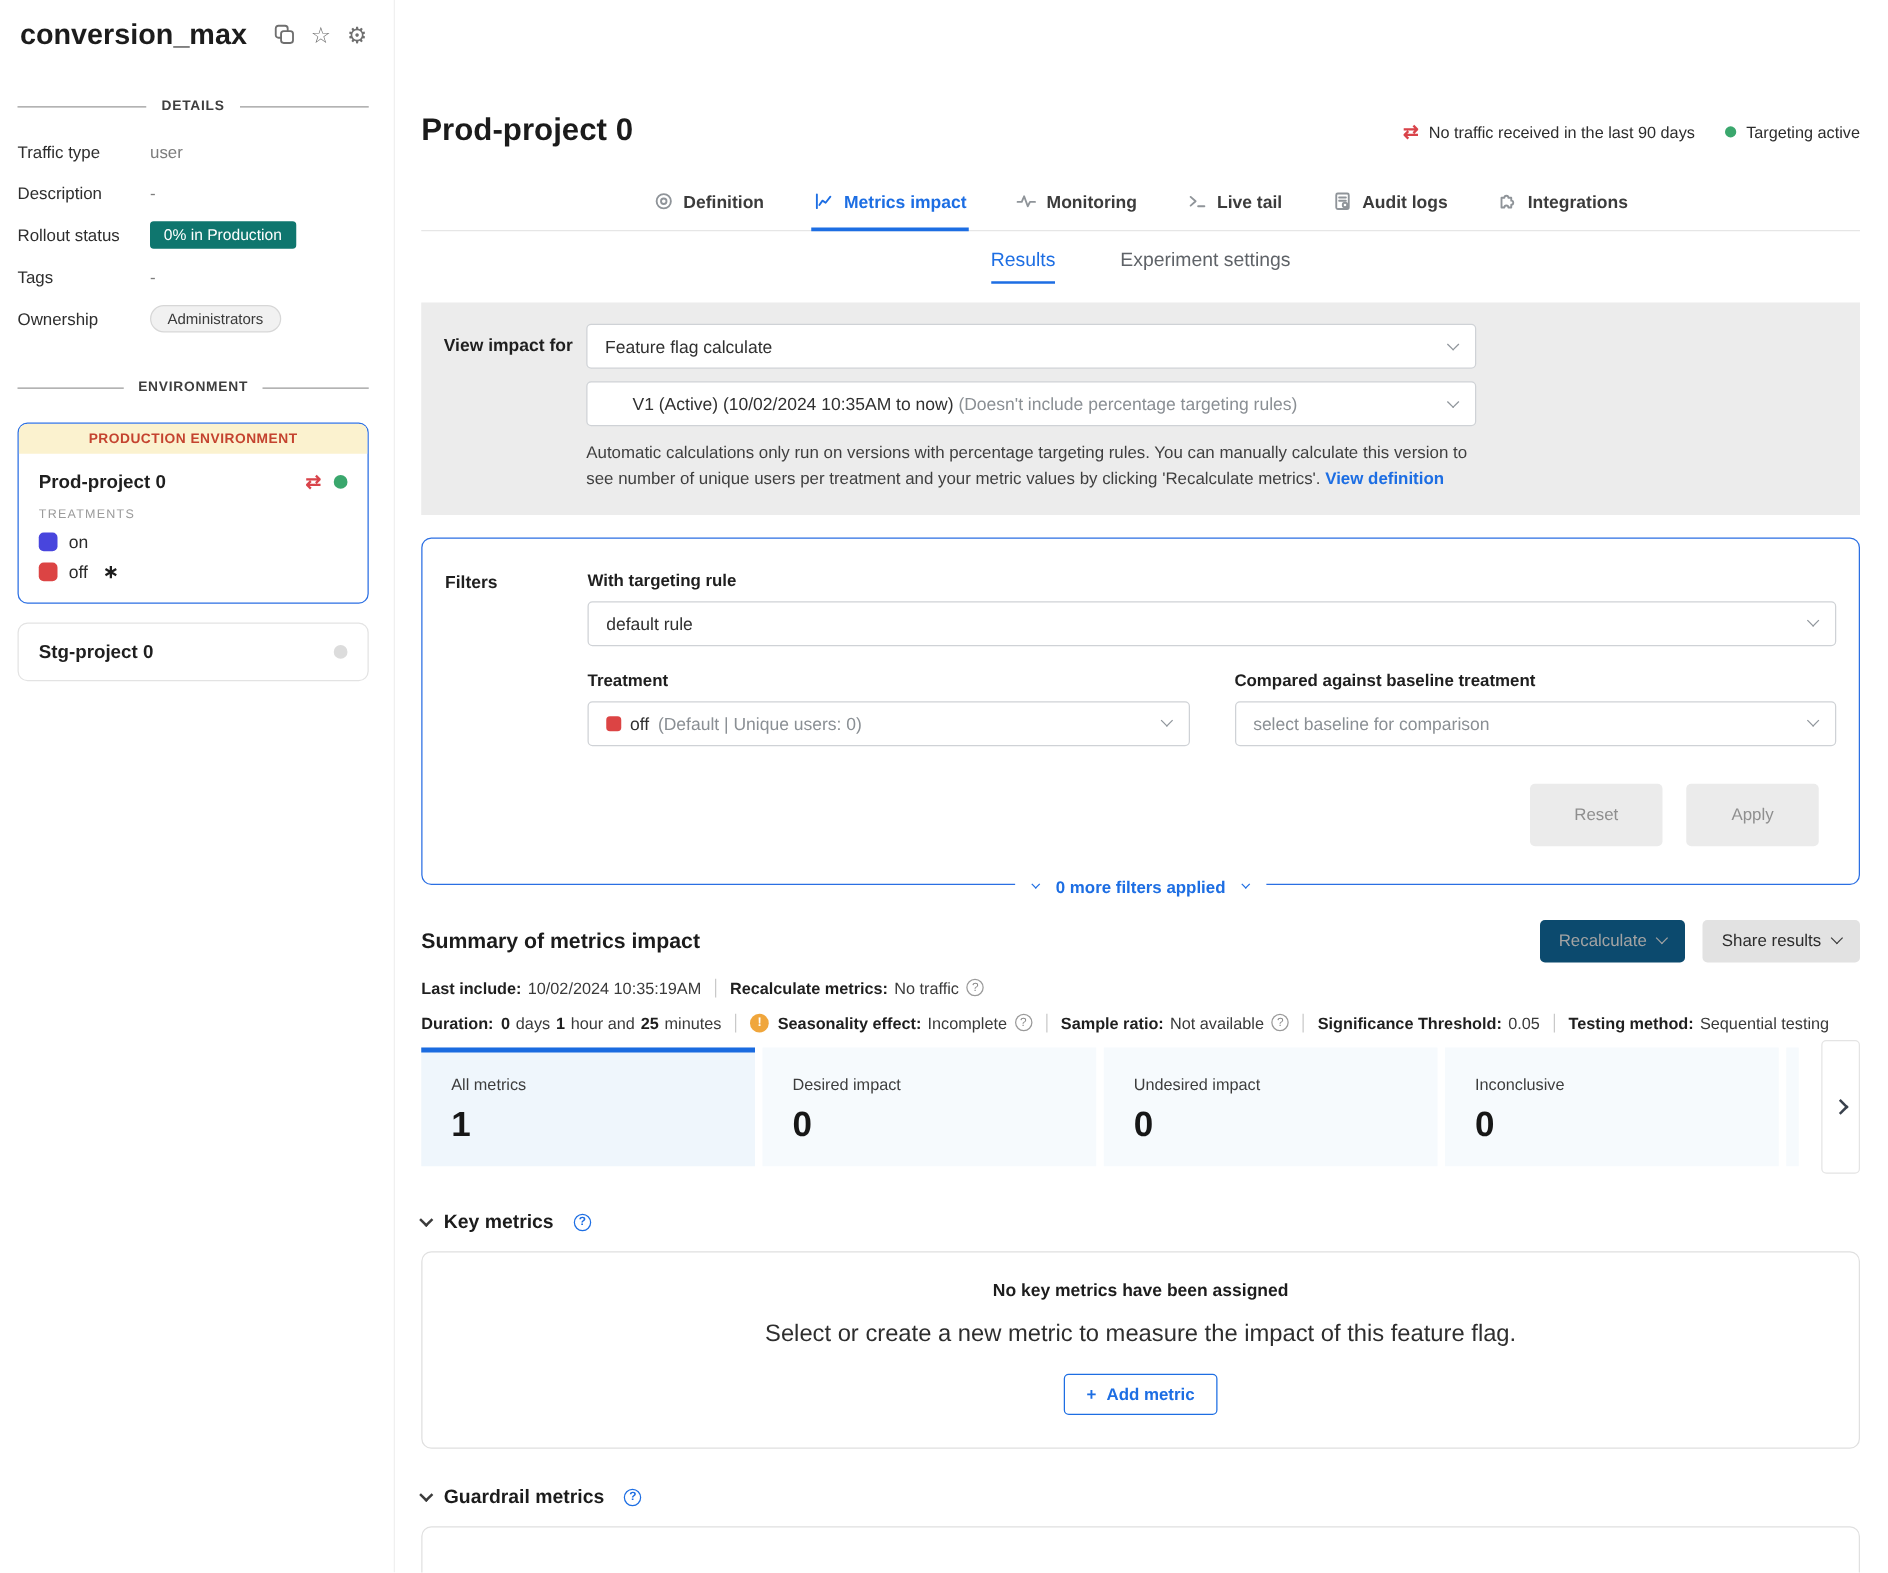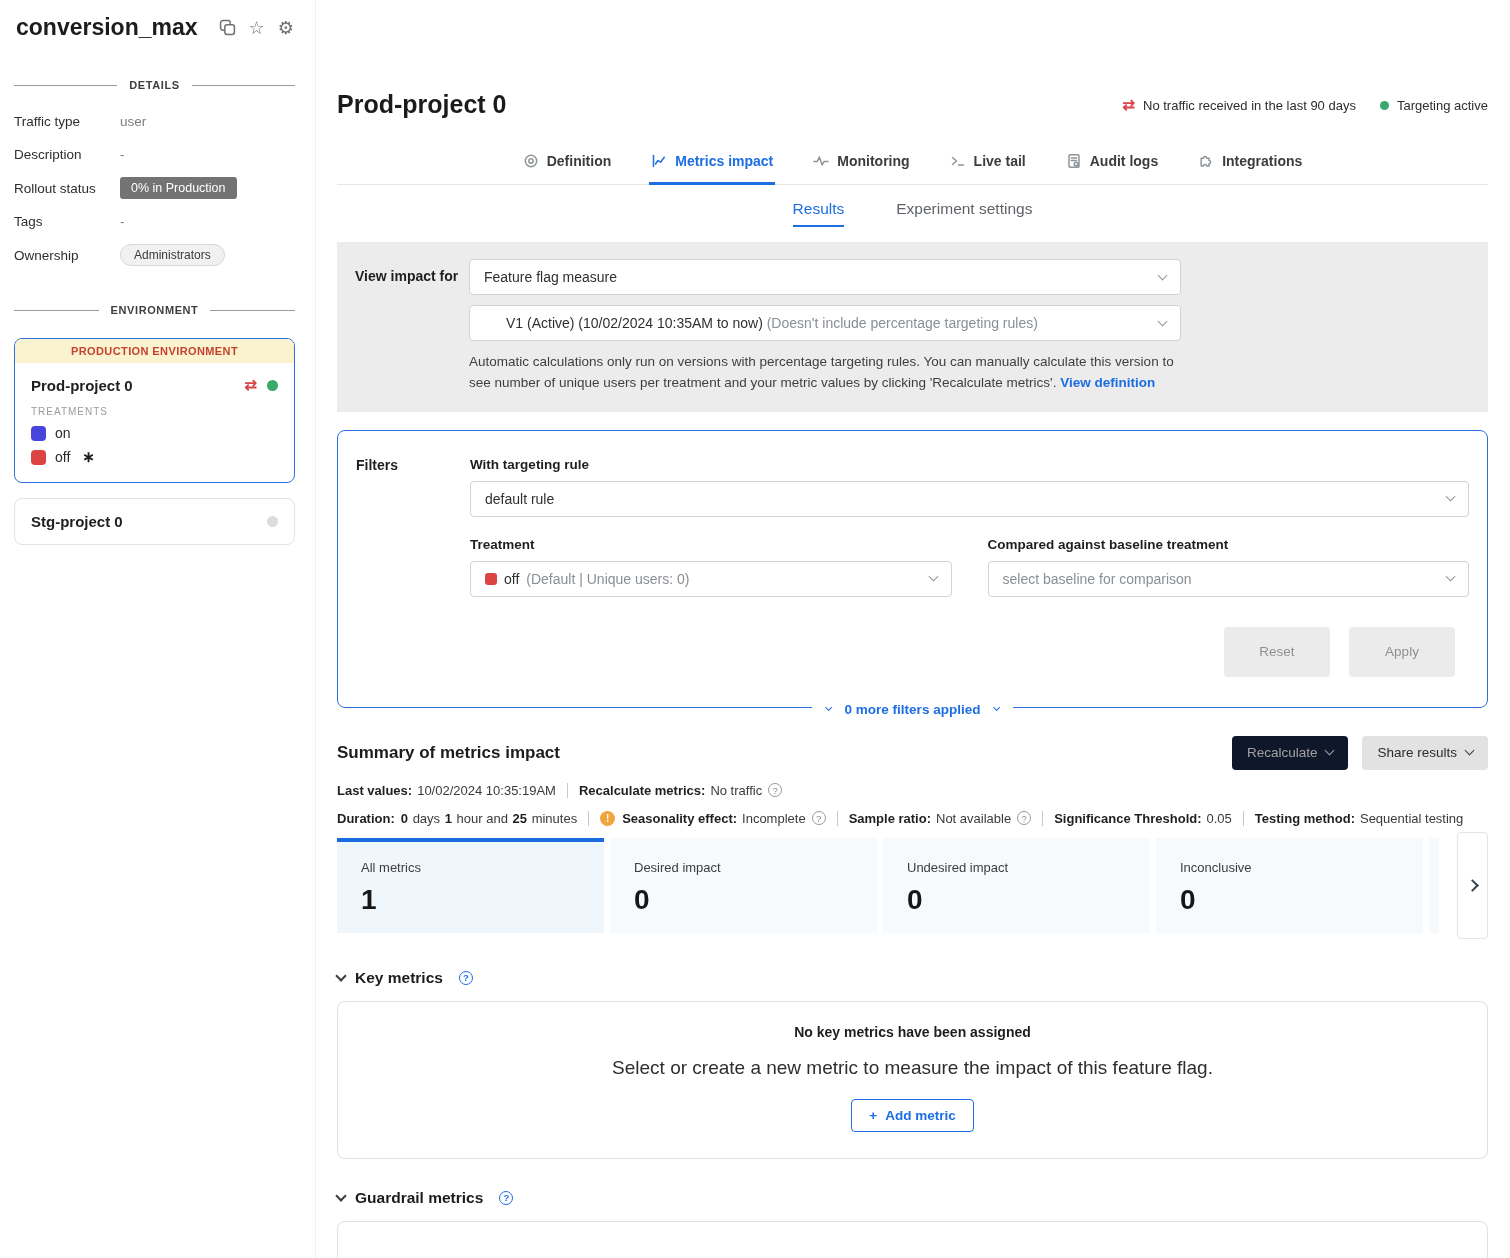--- a/index.html
+++ b/index.html
@@ -13,21 +13,21 @@
   .flag-title { font-size:23px; font-weight:700; color:#1c1c1c; margin-right:8px; }
   .icon-btn { color:#6f6f6f; cursor:pointer; display:inline-flex; align-items:center; }
   .icon-btn.glyph { font-size:18px; line-height:1; }
   .divider { display:flex; align-items:center; gap:12px; margin-top:38px; }
   .divider::before, .divider::after { content:""; flex:1; border-top:1px solid #9a9a9a; }
   .divider span { font-size:11px; font-weight:700; letter-spacing:.6px; color:#3e3e3e; }
   .details { margin-top:20px; }
   .drow { display:flex; align-items:center; margin-bottom:12px; min-height:21px; }
   .dlabel { width:106px; font-size:13.5px; color:#2e2e2e; flex:none; }
   .dvalue { font-size:13.5px; color:#7d7d7d; }
-  .badge { background:#737373; color:#fff; font-size:12.5px; padding:4px 11px; border-radius:3px; }
+  .badge { background:#0f766e; color:#fff; font-size:12.5px; padding:4px 11px; border-radius:3px; }
   .pill { background:#f1f1f1; border:1px solid #d7d7d7; color:#3a3a3a; font-size:12px; padding:3px 13px; border-radius:13px; }
   .env-card { border:1px solid #2b6fe3; border-radius:8px; margin-top:22px; overflow:hidden; background:#fff; }
   .env-banner { background:#fbf2cf; color:#c4432f; font-size:11px; font-weight:700; letter-spacing:.4px; text-align:center; padding:6px 0; }
   .env-body { padding:13px 16px 16px; }
   .env-name-row { display:flex; align-items:center; }
   .env-name { font-size:15px; font-weight:700; color:#1f1f1f; flex:1; }
   .swap { color:#d9434a; font-size:15px; font-weight:700; }
   .dot { width:11px; height:11px; border-radius:50%; display:inline-block; flex:none; }
   .dot.green { background:#3aa76d; }
   .dot.gray { background:#dcdcdc; }
@@ -78,21 +78,21 @@
   .filters-actions { display:flex; justify-content:flex-end; gap:19px; margin-top:30px; padding-right:14px; }
   .btn { border:none; border-radius:4px; height:50px; font-size:13.5px; cursor:pointer; font-family:inherit; }
   .btn.gray { width:106px; background:#ebebeb; color:#8f8f8f; }
   .more-filters { position:absolute; left:50%; bottom:-10px; transform:translateX(-50%); background:#fff;
     padding:0 14px; display:flex; align-items:center; gap:14px; color:#1d6ee3; font-size:13.5px; font-weight:700; cursor:pointer; }
 
   .summary-head { display:flex; align-items:center; margin-top:28px; }
   .summary-title { flex:1; font-size:17px; font-weight:700; color:#1c1c1c; }
   .summary-actions { display:flex; gap:14px; }
   .btn.pill-btn { display:flex; align-items:center; gap:9px; padding:0 15px; height:34px; font-weight:400; }
-  .btn.disabled { background:#0f172a; color:#a3a3a3;text-align:center; }
+  .btn.disabled { background:#0c4a6e; color:#a3a3a3;text-align:center; }
   .btn.disabled .chev { border-color:#a3a3a3; }
   .btn.share { background:#e2e2e2; color:#2c2c2c; }
 
   .info-line { display:flex; align-items:center; margin-top:13px; font-size:13px; color:#3a3a3a; flex-wrap:nowrap; }
   .info-line b { color:#1f1f1f; margin-right:5px; }
   .info-line .val { color:#3a3a3a; }
   .sep { width:1px; height:15px; background:#c9c9c9; margin:0 11px; flex:none; }
   .qmark { width:14px; height:14px; border:1px solid #9a9a9a; border-radius:50%; color:#8a8a8a; font-size:9.5px;
     display:inline-flex; align-items:center; justify-content:center; margin-left:6px; flex:none; }
   .qmark.blue { border-color:#1d6ee3; color:#1d6ee3; border-width:1.5px; font-weight:700; }
@@ -253,21 +253,21 @@
 
   <div class="subtabs">
     <span class="subtab active">Results</span>
     <span class="subtab">Experiment settings</span>
   </div>
 
   <section class="impact-panel">
     <div class="panel-label">View impact for</div>
     <div class="panel-body">
       <div class="select">
-        <span>Feature flag measure</span>
+        <span>Feature flag calculate</span>
         <span class="chev"></span>
       </div>
       <div class="select">
         <span>
           <span>V1 (Active) (10/02/2024 10:35AM to now)</span>
           <span class="muted">(Doesn't include percentage targeting rules)</span>
         </span>
         <span class="chev"></span>
       </div>
       <p class="helper">
@@ -325,21 +325,21 @@
         <span class="chev"></span>
       </button>
       <button class="btn pill-btn share">
         <span>Share results</span>
         <span class="chev dark"></span>
       </button>
     </div>
   </div>
 
   <div class="info-line">
-    <b>Last values:</b>
+    <b>Last include:</b>
     <span class="val">10/02/2024 10:35:19AM</span>
     <i class="sep"></i>
     <b>Recalculate metrics:</b>
     <span class="val">No traffic</span>
     <span class="qmark">?</span>
   </div>
 
   <div class="info-line">
     <b>Duration:</b>
     <span class="dur">

